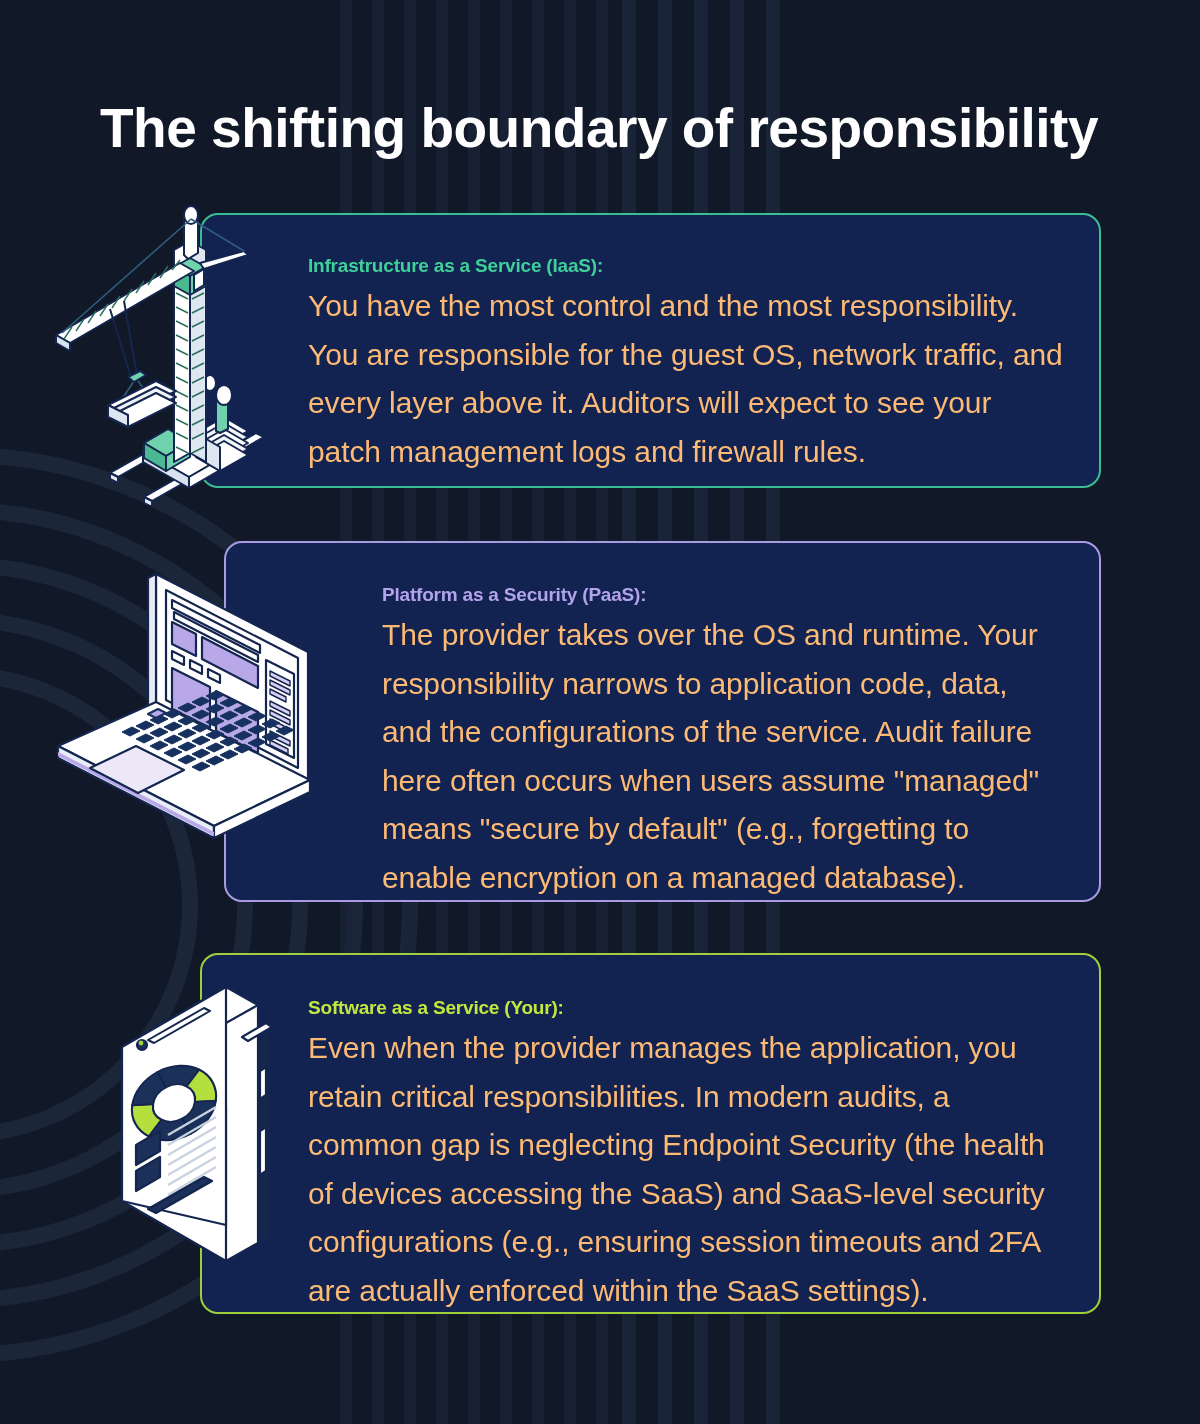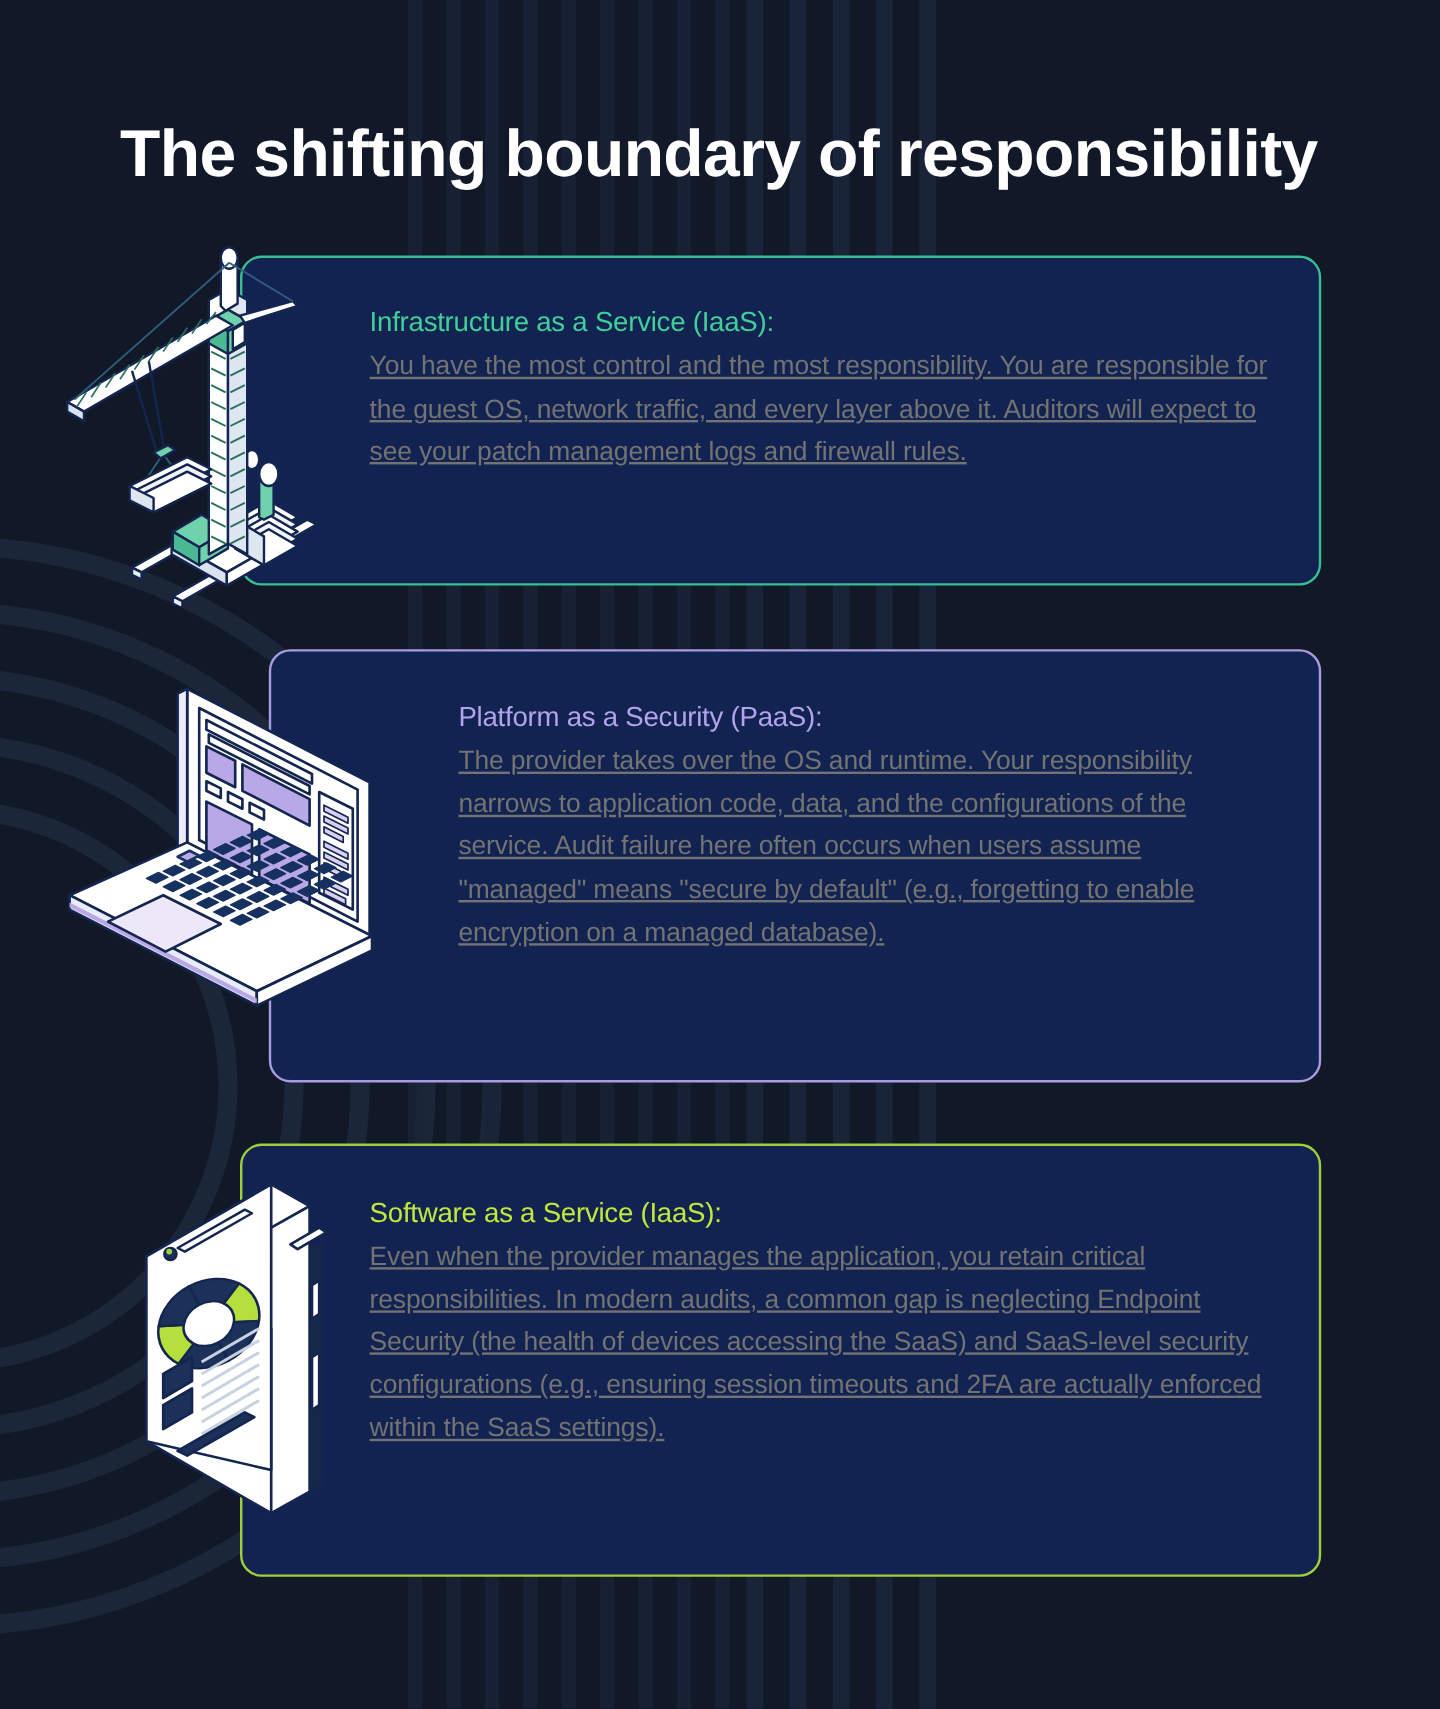--- a/index.html
+++ b/index.html
@@ -38,35 +38,34 @@
   .card.iaas { left:200px; top:213px;  width:901px; height:275px; border:2px solid #3bbd94; }
   .card.paas { left:224px; top:541px;  width:877px; height:361px; border:2px solid #a99be0; }
   .card.saas { left:200px; top:953px;  width:901px; height:361px; border:2px solid #9fcf3b; }
 
   .card-body { position:absolute; z-index:6; }
   .card-body.iaas { left:308px; top:255px;  width:760px; }
   .card-body.paas { left:382px; top:584px;  width:680px; }
   .card-body.saas { left:308px; top:997px;  width:760px; }
 
   .card-head {
-    font-size:23px;
-    font-weight:400;
+    font-size:19px;
+    font-weight:700;
     margin-bottom:5px;
     letter-spacing:-0.2px;
   }
   .card-head.iaas { color:#3fd09a; }
   .card-head.paas { color:#b3a3ec; }
   .card-head.saas { color:#c2e83c; }
 
   .card-text {
-    color:#737373;
-    font-size:22px;
+    color:#fdba74;
+    font-size:30px;
     line-height:1.62;
     letter-spacing:-0.1px;
-    text-decoration:underline;
   }
 
   
   .illus { position:absolute; z-index:4; }
   .illus.crane  { left:48px;  top:205px;  width:265px; height:300px; }
   .illus.laptop { left:44px;  top:556px;  width:300px; height:290px; }
   .illus.phone  { left:100px; top:985px;  width:235px; height:300px; }
 </style>
 </head>
 <body>
@@ -110,21 +109,21 @@
   <div class="card-head iaas">Infrastructure as a Service (IaaS):</div>
   <div class="card-text">You have the most control and the most responsibility. You are responsible for the guest OS, network traffic, and every layer above it. Auditors will expect to see your patch management logs and firewall rules.</div>
 </div>
 
 <div class="card-body paas">
   <div class="card-head paas">Platform as a Security (PaaS):</div>
   <div class="card-text">The provider takes over the OS and runtime. Your responsibility narrows to application code, data, and the configurations of the service. Audit failure here often occurs when users assume "managed" means "secure by default" (e.g., forgetting to enable encryption on a managed database).</div>
 </div>
 
 <div class="card-body saas">
-  <div class="card-head saas">Software as a Service (IaaS):</div>
+  <div class="card-head saas">Software as a Service (Your):</div>
   <div class="card-text">Even when the provider manages the application, you retain critical responsibilities. In modern audits, a common gap is neglecting Endpoint Security (the health of devices accessing the SaaS) and SaaS-level security configurations (e.g., ensuring session timeouts and 2FA are actually enforced within the SaaS settings).</div>
 </div>
 
 <svg class="illus crane" viewBox="0 0 265 300" width="265" height="300">
   <g stroke="#14264f" stroke-width="2" stroke-linejoin="round">
 
     <g fill="#ffffff">
       <path d="M62 268 L150 218 L158 222 L70 272 Z"></path>
       <path d="M62 268 L70 272 L70 278 L62 274 Z" fill="#e6ecf5"></path>
       <path d="M96 292 L208 228 L216 232 L104 296 Z"></path>

